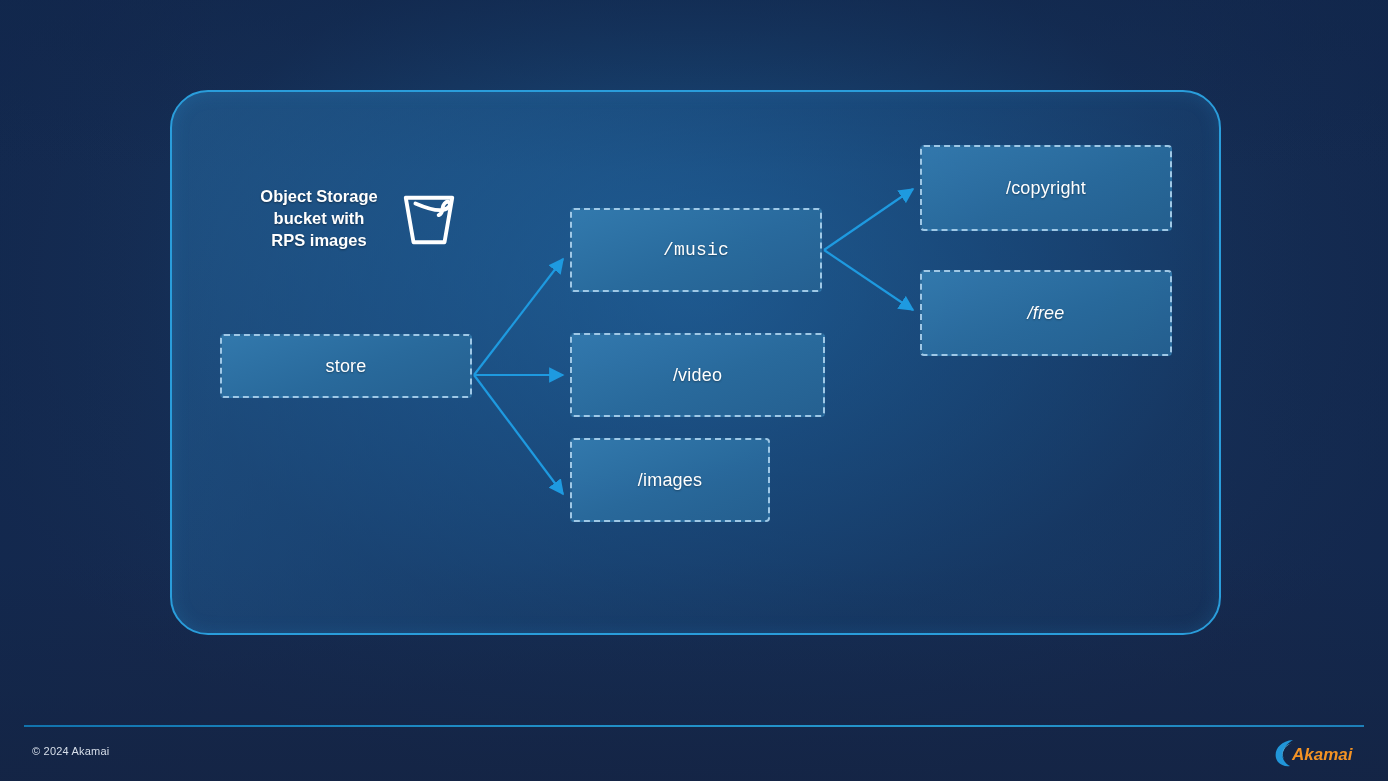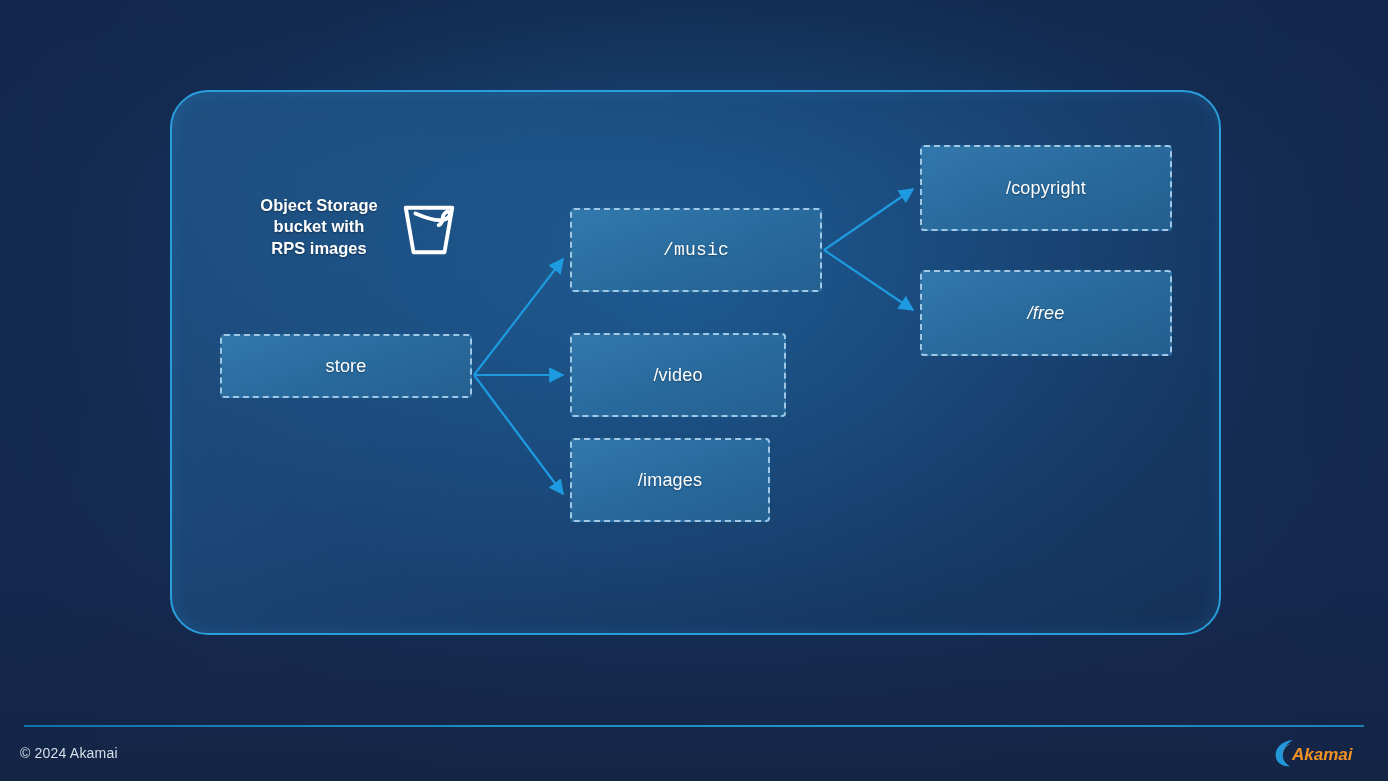--- a/index.html
+++ b/index.html
@@ -63,31 +63,31 @@
     background:linear-gradient(160deg, rgba(52,124,176,0.92) 0%, rgba(42,108,158,0.92) 55%, rgba(38,98,146,0.92) 100%);
     display:flex; align-items:center; justify-content:center;
     color:#ffffff;
     font-size:18px;
     letter-spacing:0.2px;
     text-shadow:0 1px 2px rgba(0,0,0,0.35);
   }
 
   .node-store    { left:220px; top:334px; width:252px; height:64px; }
   .node-music    { left:570px; top:208px; width:252px; height:84px;font-family:Liberation Mono, monospace; }
-  .node-video    { left:570px; top:333px; width:216px; height:84px; }
+  .node-video    { left:570px; top:333px; width:255px; height:84px; }
   .node-images   { left:570px; top:438px; width:200px; height:84px; }
   .node-copyright{ left:920px; top:145px; width:252px; height:86px; }
   .node-free     { left:920px; top:270px; width:252px; height:86px;font-style:italic; }
 
   
   .bucket-group {
     position:absolute;
     left:246px; top:178px;
     width:240px; height:82px;
-    display:flex; align-items:flex-end; gap:6px;
+    display:flex; align-items:center; gap:6px;
   }
   .bucket-label {
     flex:0 0 auto;
     width:146px;
     text-align:center;
     color:#ffffff;
     font-size:16.5px;
     font-weight:bold;
     line-height:1.32;
     text-shadow:0 1px 2px rgba(0,0,0,0.4);
@@ -96,23 +96,23 @@
 
   
   .footer-divider {
     position:absolute;
     left:24px; top:725px;
     width:1340px; height:2px;
     background:linear-gradient(90deg, #1173ad 0%, #1f8cc4 35%, #2596cc 70%, #1d7fb8 100%);
   }
   .footer-copyright {
     position:absolute;
-    left:20px; top:745px;
+    left:32px; top:745px;
     color:#d7dfea;
-    font-size:14px;
+    font-size:11px;
     letter-spacing:0.2px;
   }
   .akamai-logo {
     position:absolute;
     right:20px; top:735px;
     width:96px; height:34px;
   }
 </style>
 </head>
 <body>

